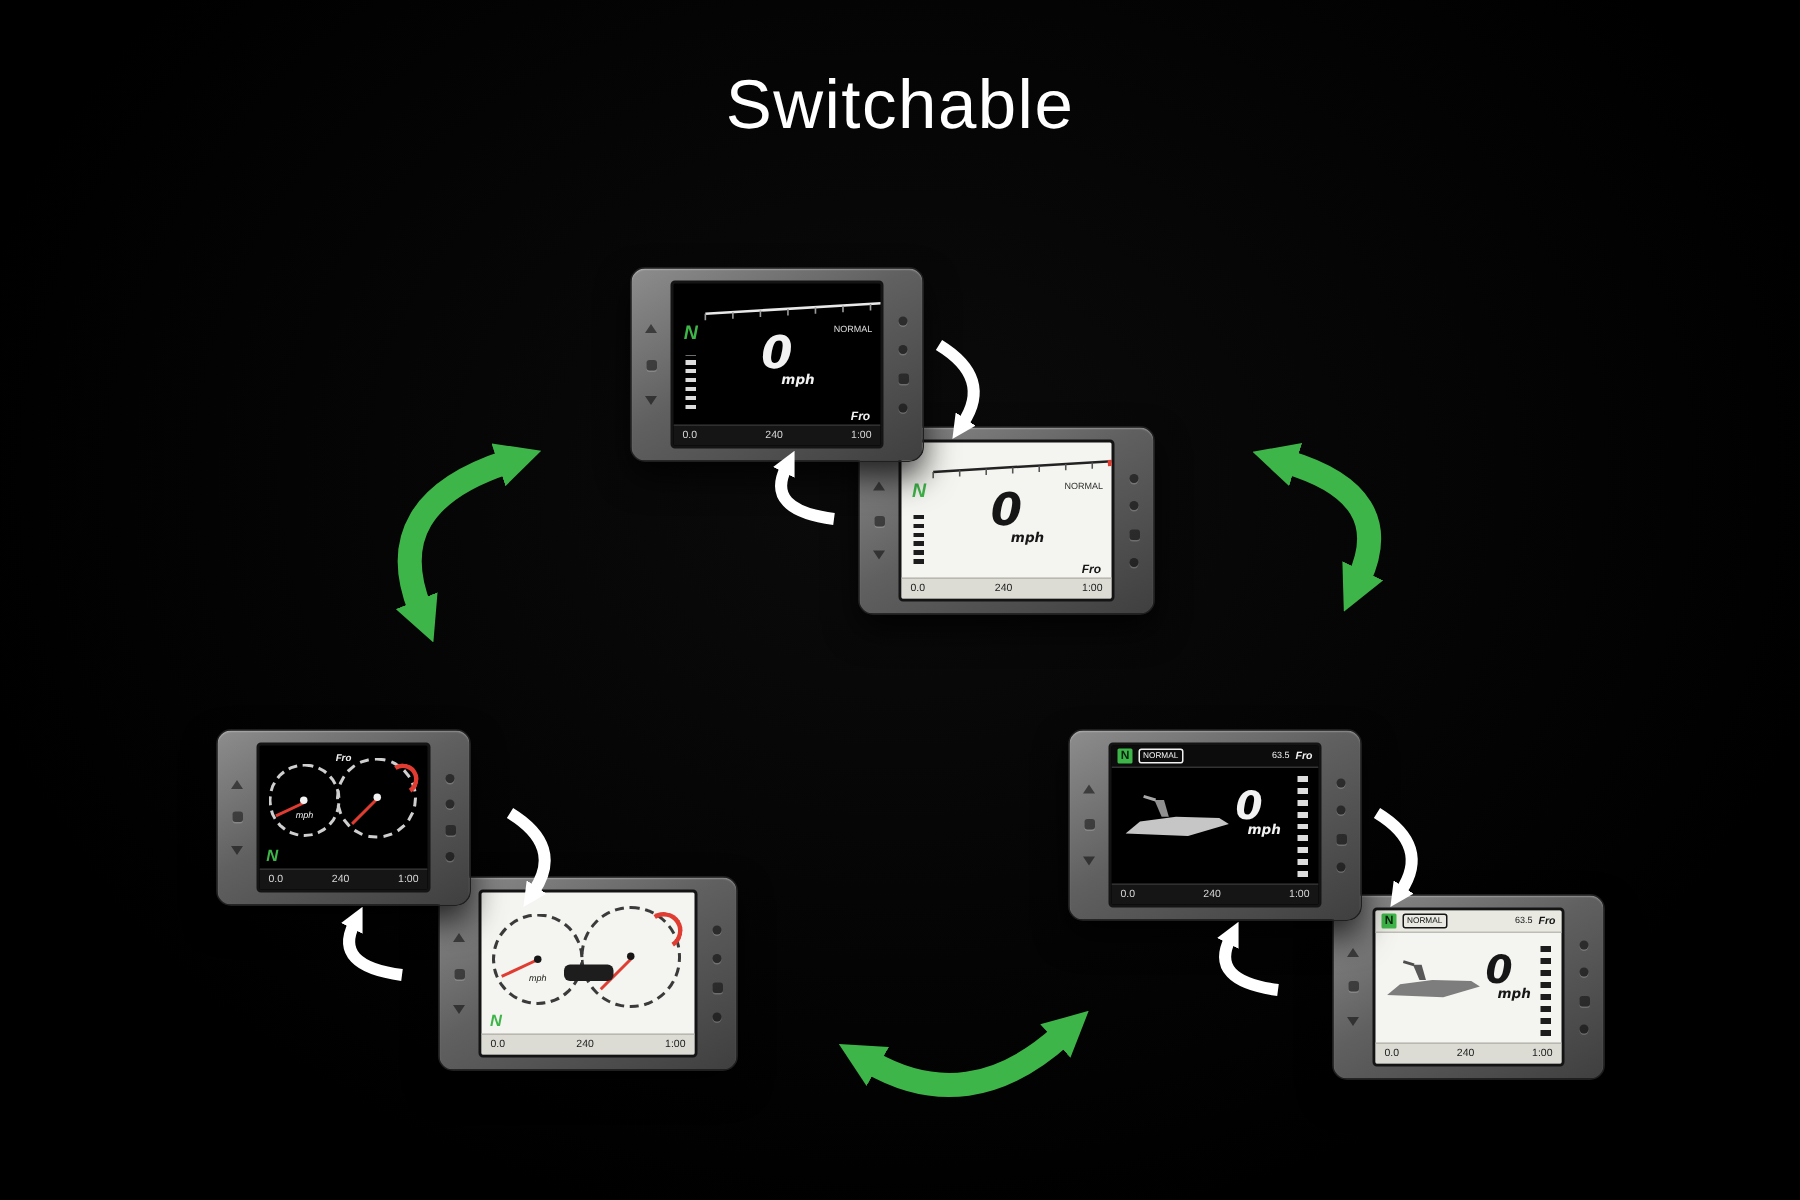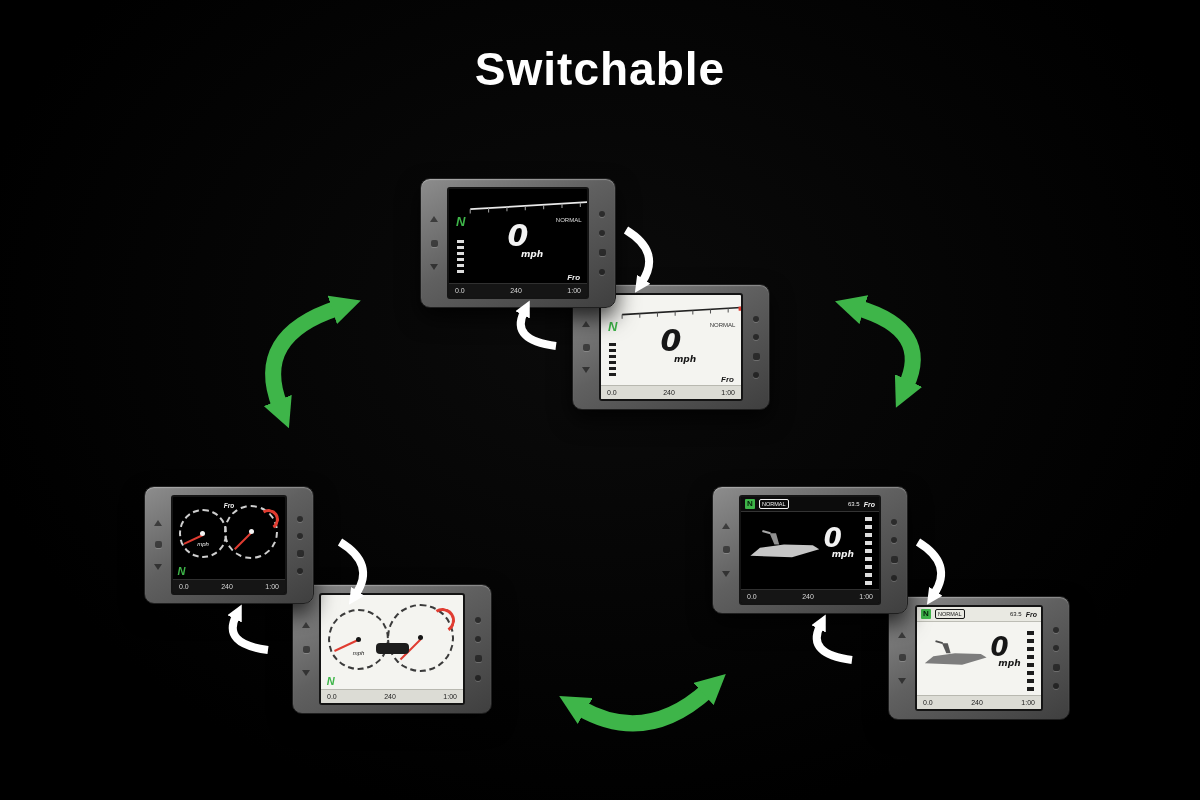--- a/index.html
+++ b/index.html
@@ -1,19 +1,19 @@
 <!DOCTYPE html>
 <html><head>
 <meta charset="utf-8">
 <style>
   html,body{margin:0;padding:0;background:#000;}
   #canvas{position:relative;width:1200px;height:800px;background:radial-gradient(ellipse at 50% 40%, #0b0b0b 0%, #000 75%);overflow:hidden;font-family:"Liberation Sans",sans-serif;}
 
   
-  .title{position:absolute;left:0;right:0;top:42px;text-align:center;color:#fff;font-size:46px;font-weight:bold;letter-spacing:1px;}
+  .title{position:absolute;left:0;right:0;top:42px;text-align:center;color:#fff;font-size:46px;font-weight:normal;letter-spacing:1px;}
 
   
   .device{position:absolute;border-radius:10px;border:1px solid #1f1f1f;
     background:linear-gradient(150deg,#8d8d8d 0%,#606060 45%,#3f3f3f 100%);
     box-shadow:0 10px 22px rgba(0,0,0,.75), inset 0 1px 1px rgba(255,255,255,.28);}
   .bezel-col{position:absolute;top:15%;bottom:15%;width:22px;display:flex;flex-direction:column;justify-content:space-evenly;align-items:center;}
   .bezel-col.bl{left:2px}.bezel-col.br{right:2px}
   .bz{display:block;}
   .bz.sq{width:7px;height:7px;background:rgba(0,0,0,.45);border-radius:2px;box-shadow:0 1px 0 rgba(255,255,255,.18);}
   .bz.dot{width:6px;height:6px;background:rgba(0,0,0,.5);border-radius:50%;box-shadow:0 1px 0 rgba(255,255,255,.18);}

